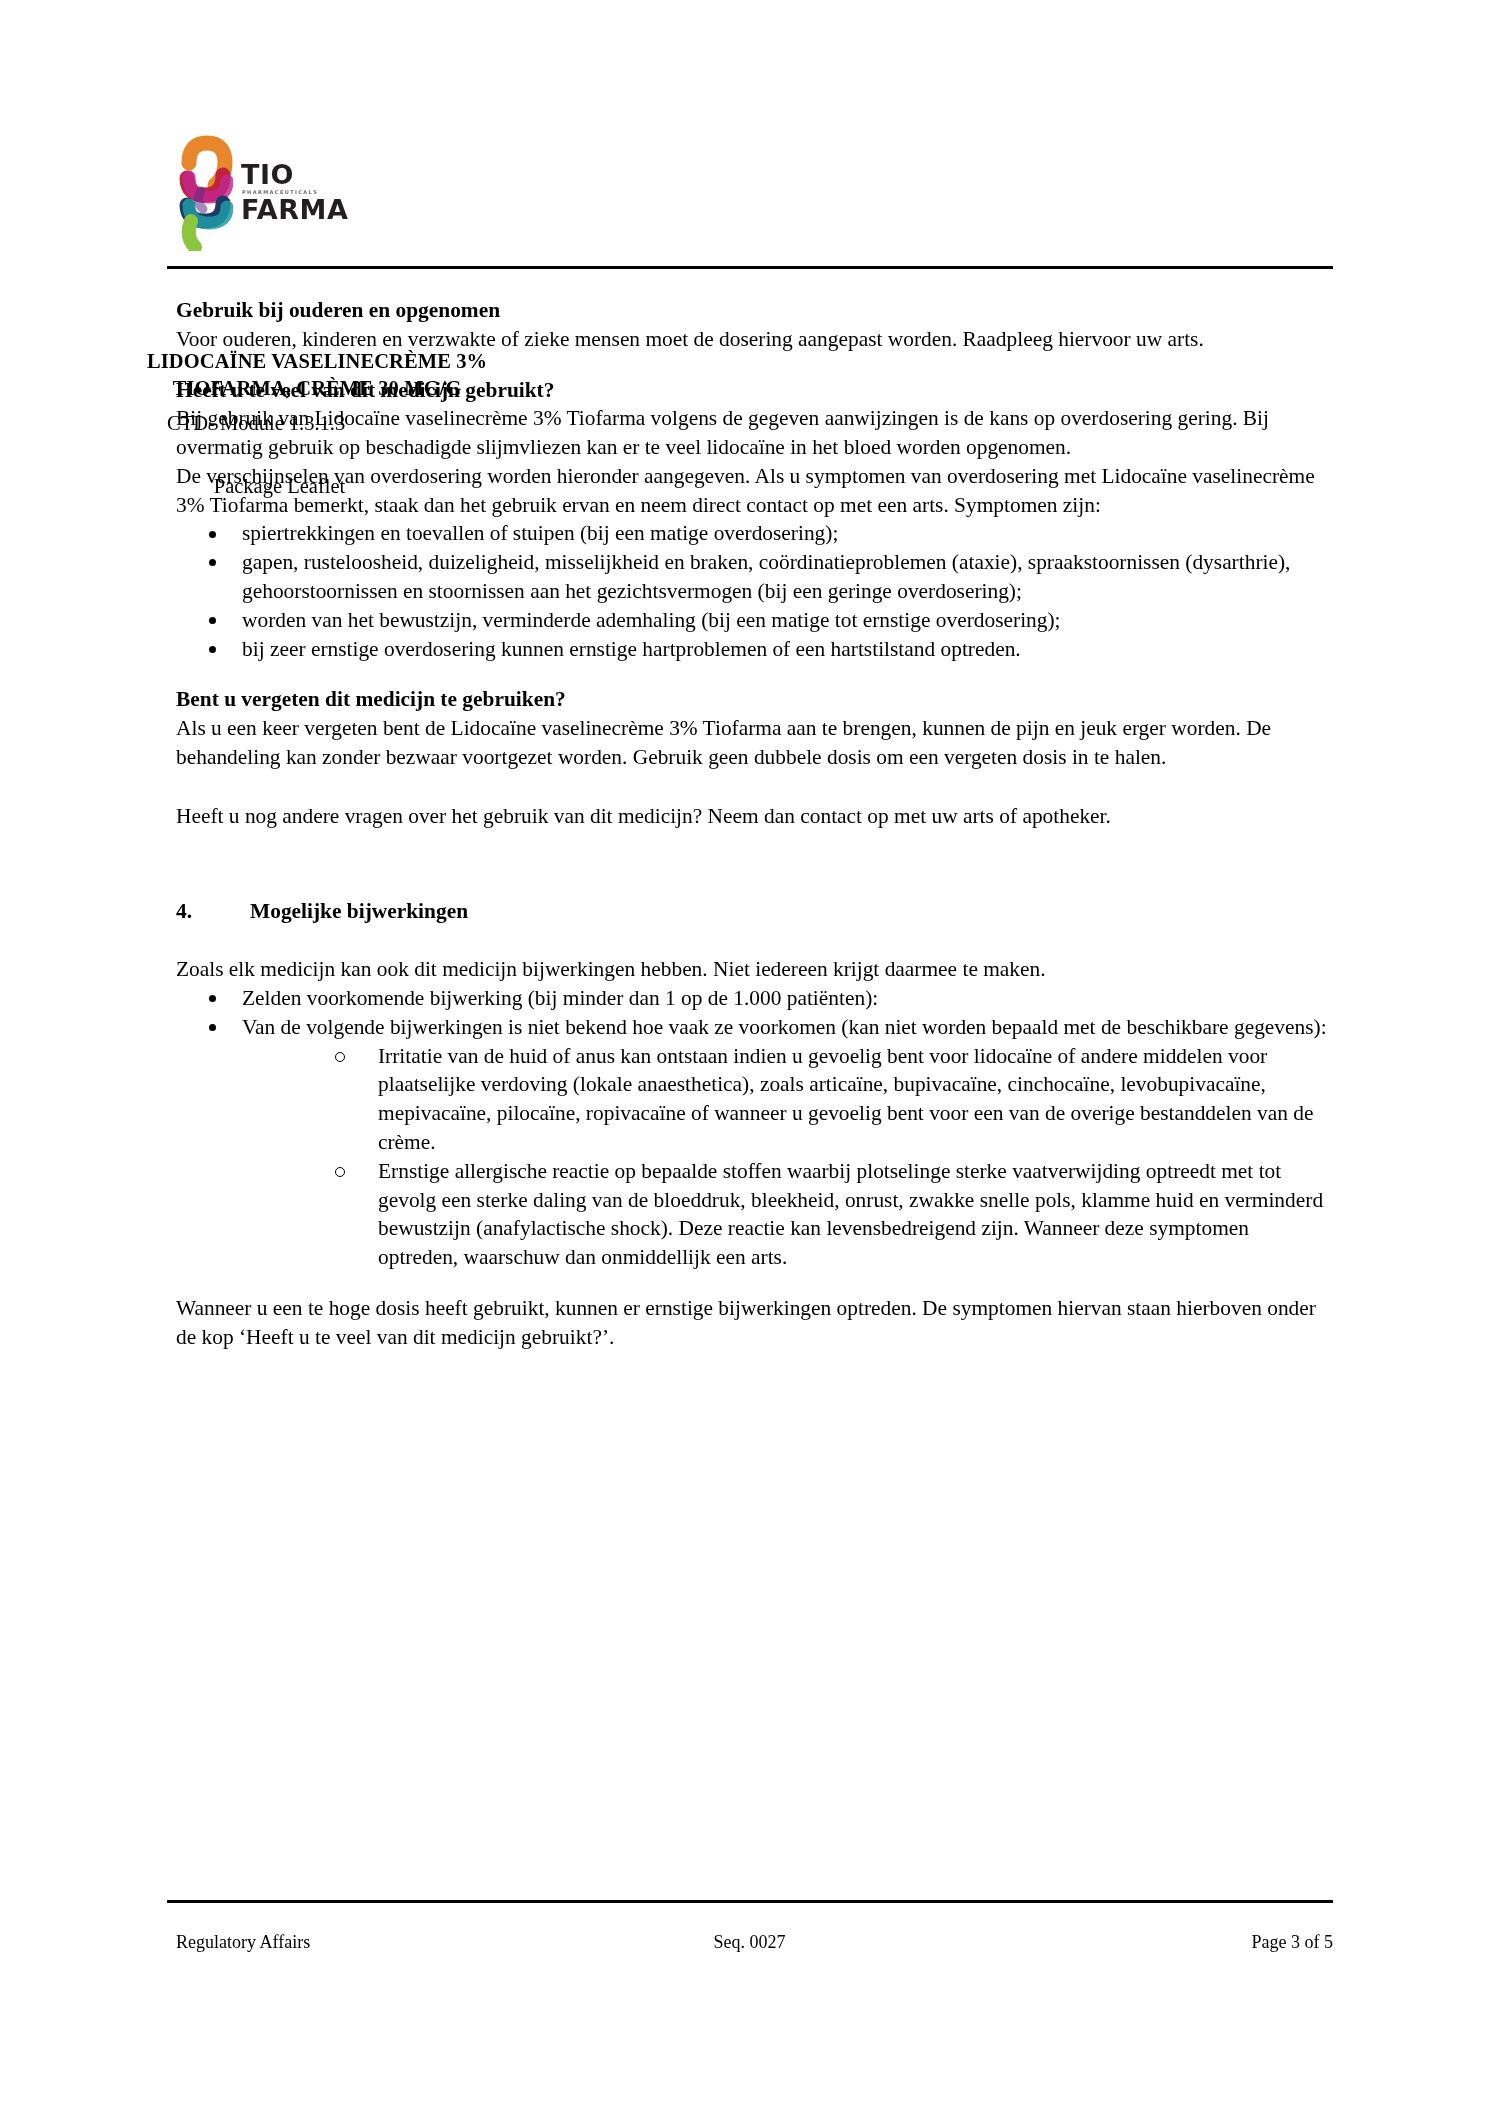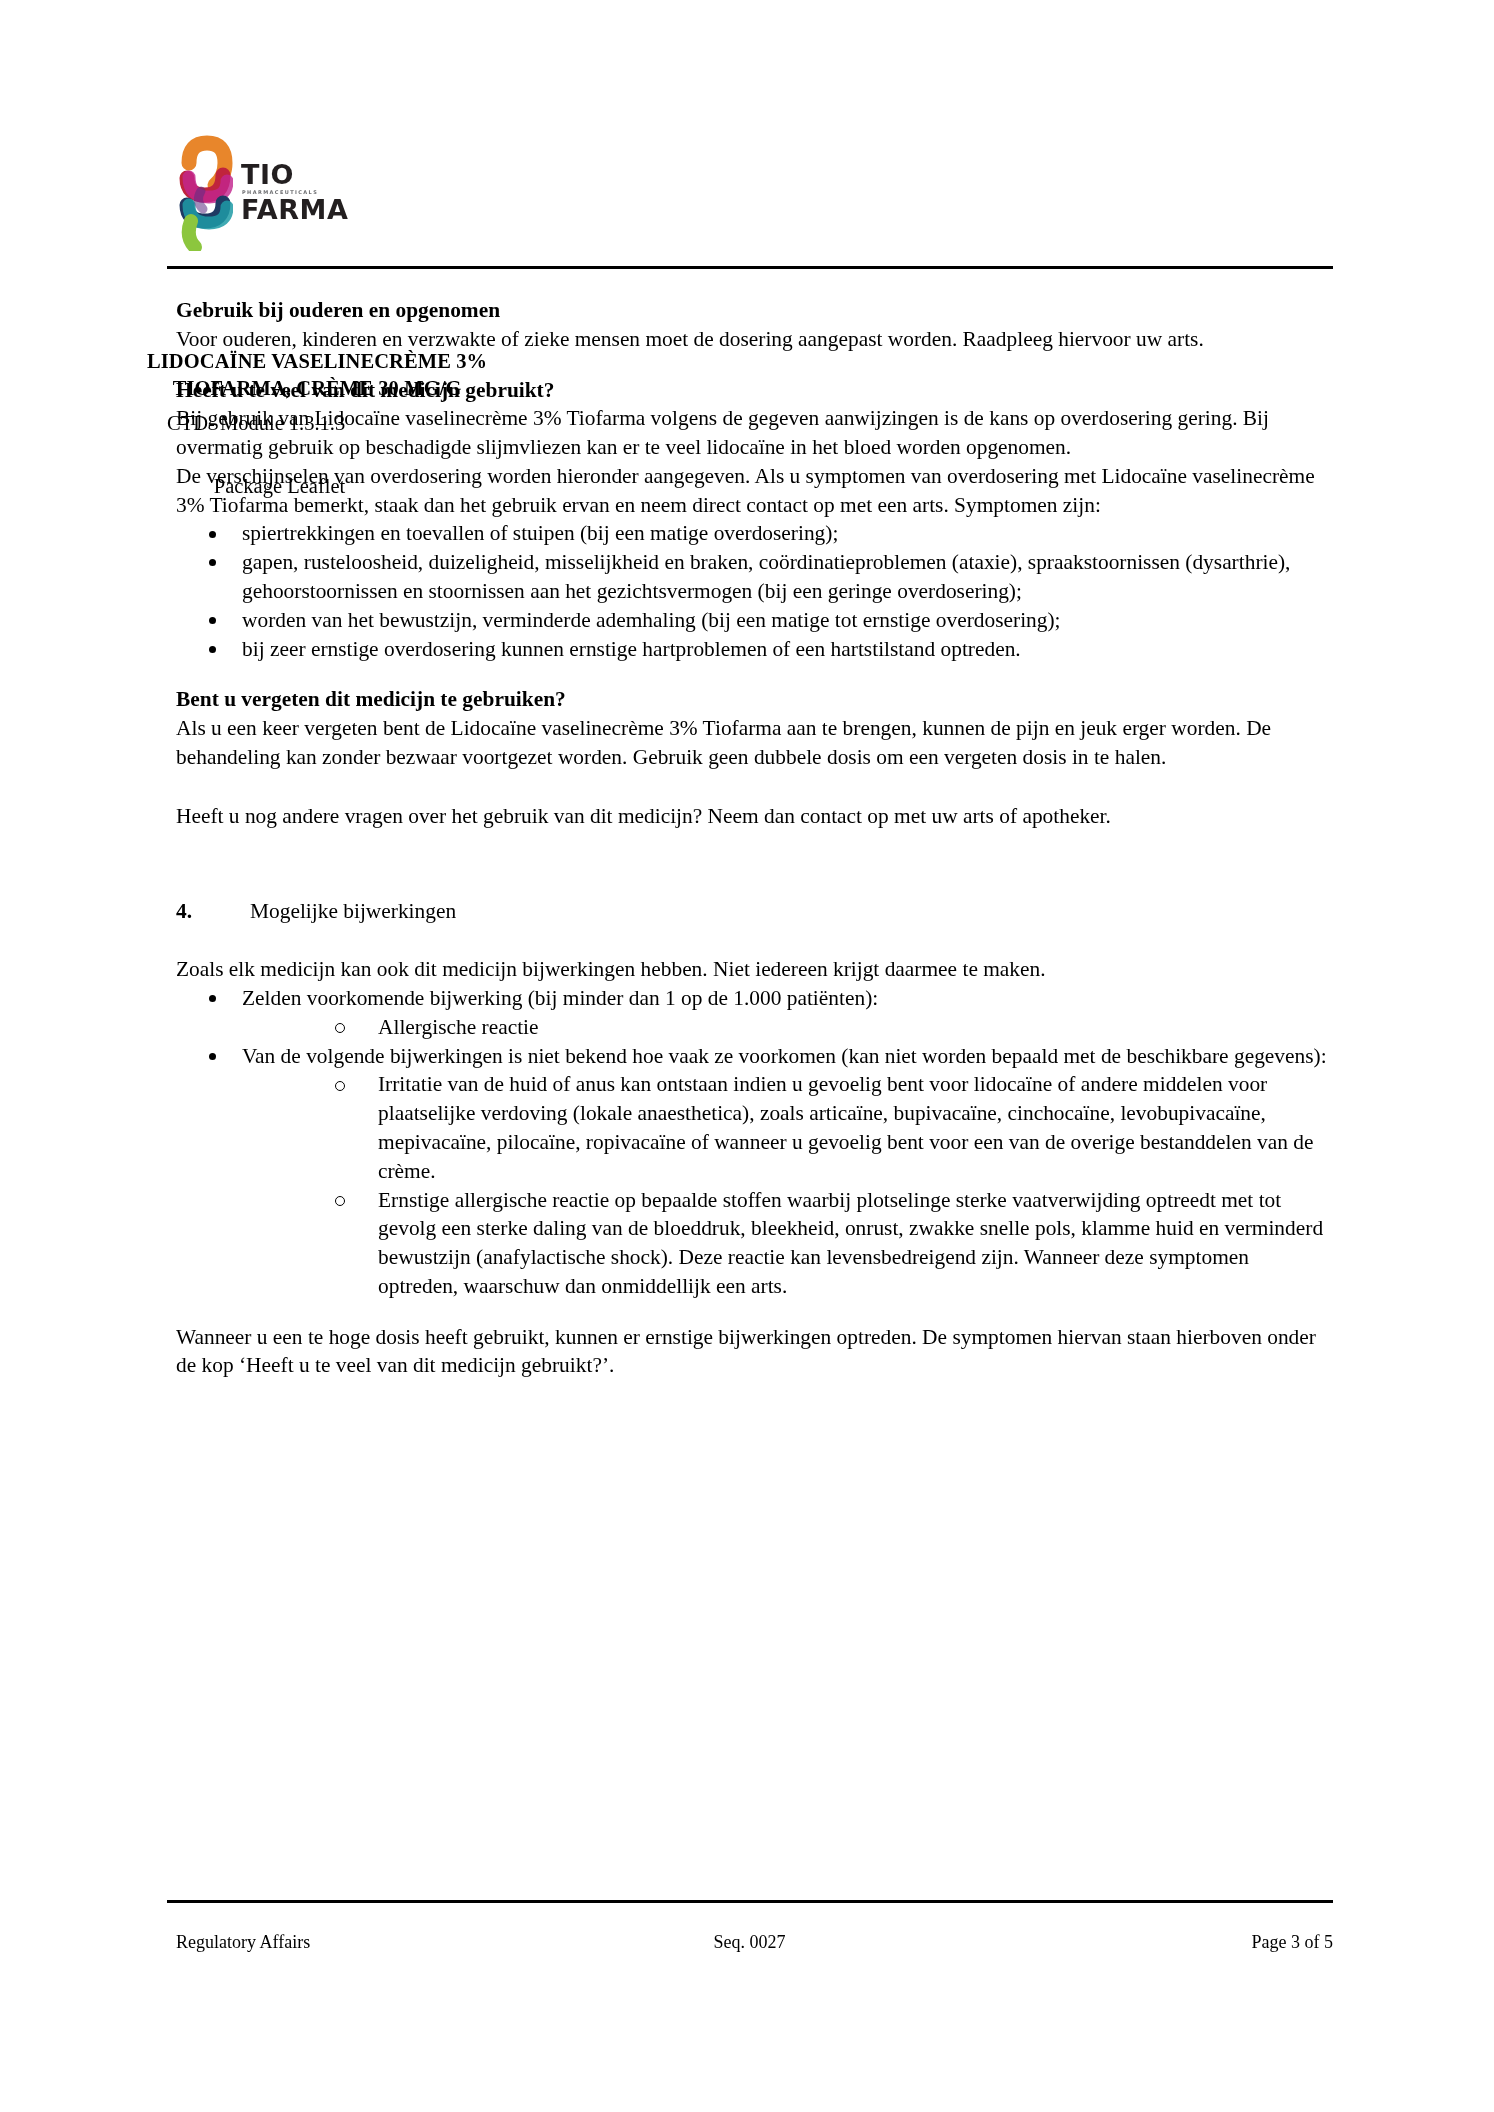--- a/index.html
+++ b/index.html
@@ -174,21 +174,21 @@
   }
 
   .section-num-row {
     display: flex;
   }
   .section-num {
     flex: 0 0 74px;
     font-weight: 700;
   }
   .section-title {
-    font-weight: 400;
+    font-weight: 700;
   }
 
   
   .doc-footer {
     position: absolute;
     left: 176px;
     top: 1932px;
     width: 1157px;
     display: flex;
     justify-content: space-between;
@@ -288,26 +288,20 @@
     </div>
 
     <div class="gap-md"></div>
 
     <p>Zoals elk medicijn kan ook dit medicijn bijwerkingen hebben. Niet iedereen krijgt daarmee te maken.</p>
 
     <ul class="bullets">
       <li>
         <span class="bullet-dot"></span>
         <span>Zelden voorkomende bijwerking (bij minder dan 1 op de 1.000 patiënten):</span>
-        <ul class="subbullets">
-          <li>
-            <span class="bullet-ring"></span>
-            <span>Allergische reactie</span>
-          </li>
-        </ul>
       </li>
       <li>
         <span class="bullet-dot"></span>
         <span>Van de volgende bijwerkingen is niet bekend hoe vaak ze voorkomen (kan niet worden bepaald met de beschikbare gegevens):</span>
         <ul class="subbullets">
           <li>
             <span class="bullet-ring"></span>
             <span>Irritatie van de huid of anus kan ontstaan indien u gevoelig bent voor lidocaïne of andere middelen voor plaatselijke verdoving (lokale anaesthetica), zoals articaïne, bupivacaïne, cinchocaïne, levobupivacaïne, mepivacaïne, pilocaïne, ropivacaïne of wanneer u gevoelig bent voor een van de overige bestanddelen van de crème.</span>
           </li>
           <li>

